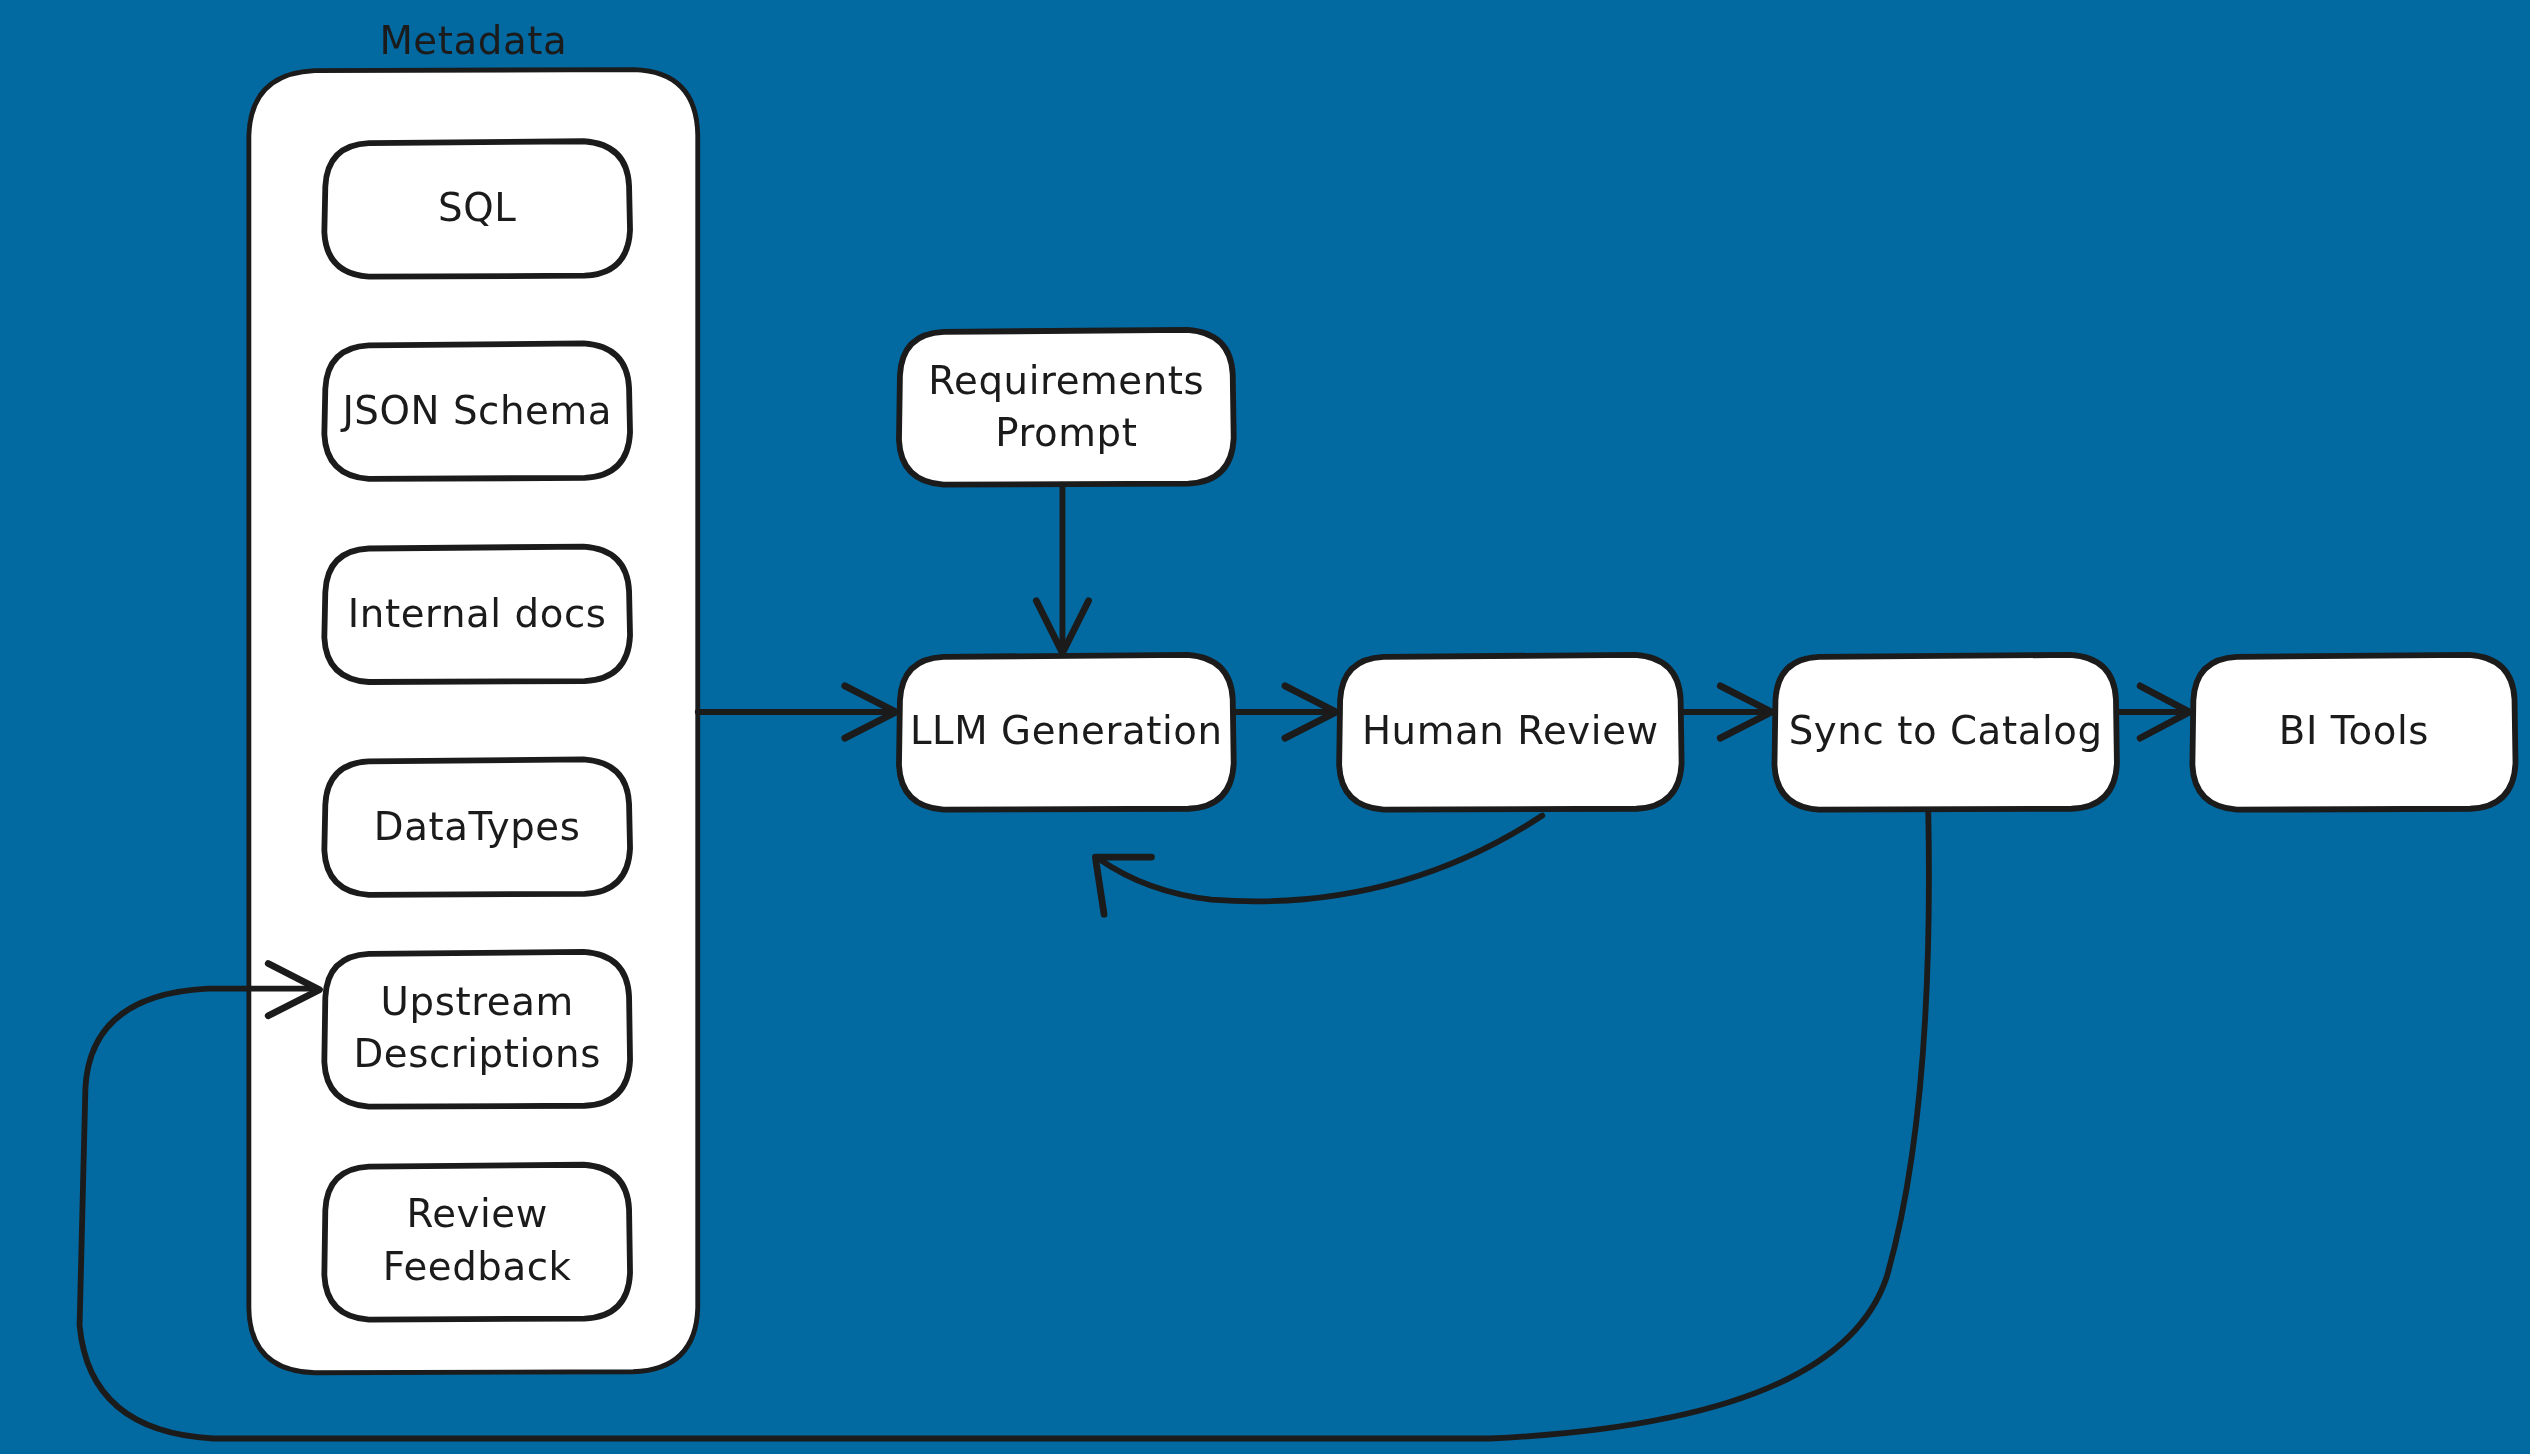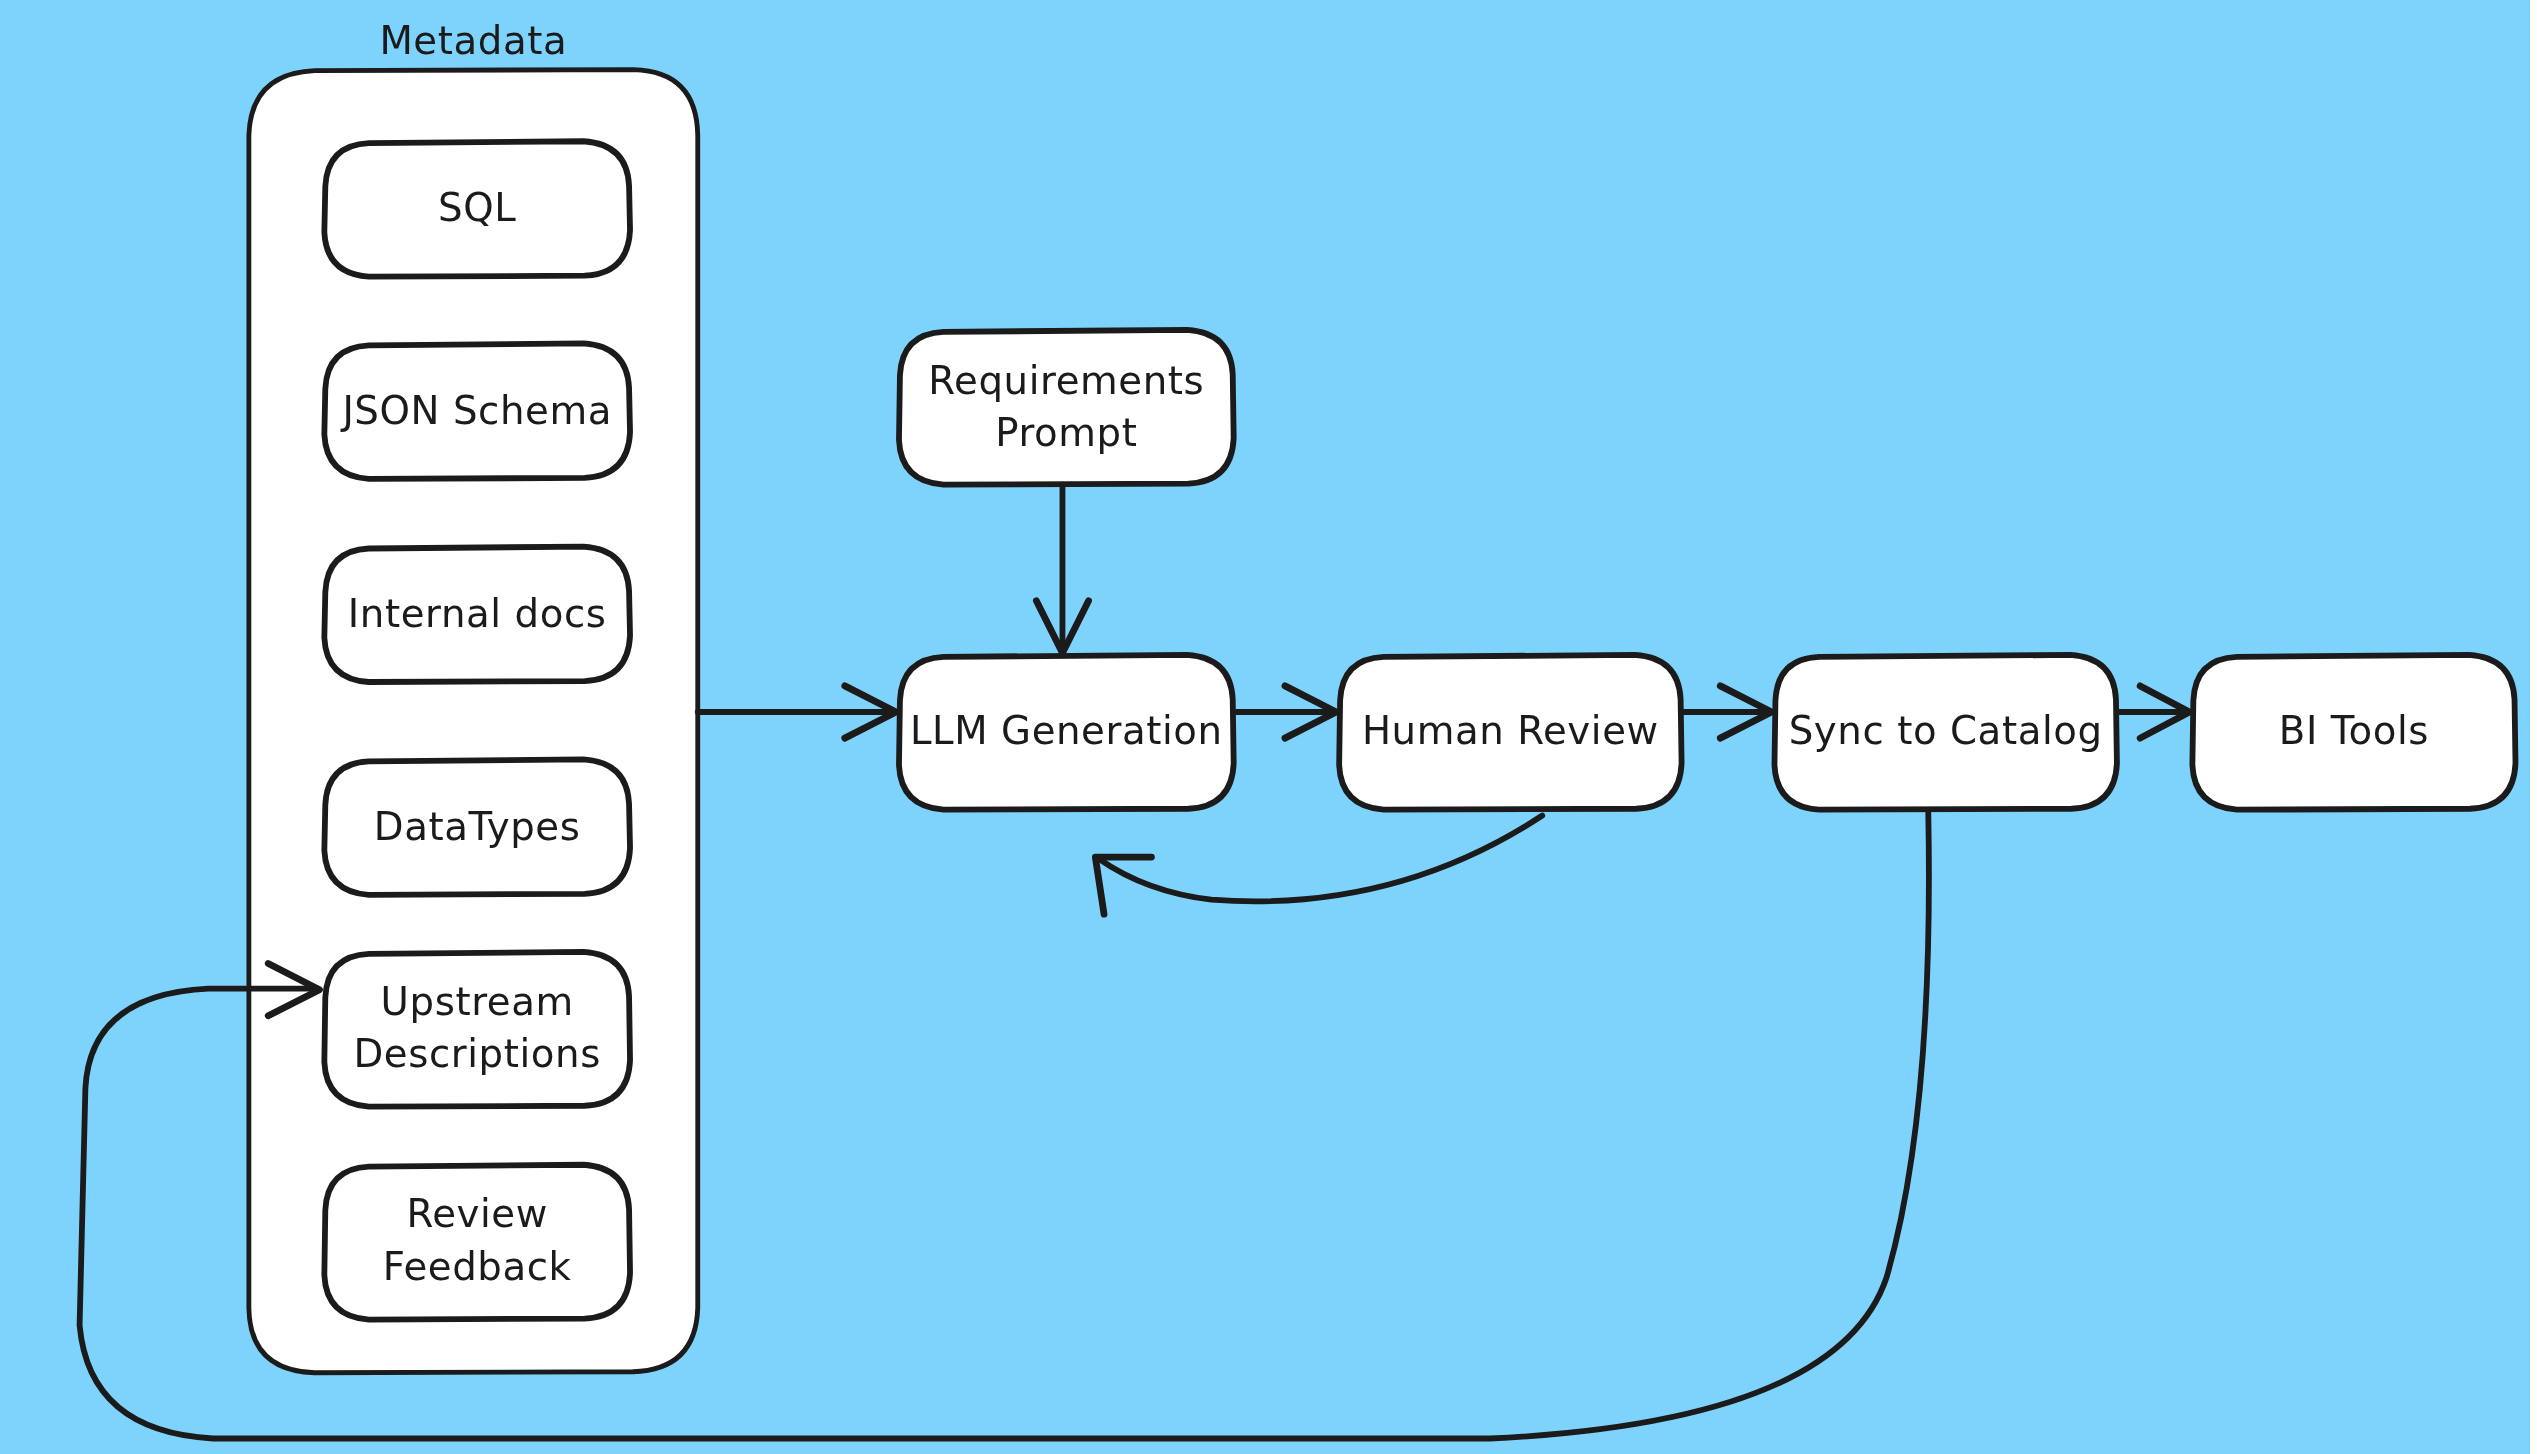--- a/index.html
+++ b/index.html
@@ -10,21 +10,21 @@
   body {
     width: 2538px;
     height: 1454px;
     font-family: "DejaVu Sans", sans-serif;
     overflow: hidden;
   }
   #diagram-root {
     position: relative;
     width: 2530px;
     height: 1454px;
-    background: #7dd3fc;
+    background: #0369a1;
   }
   svg#flow {
     position: absolute;
     top: 0;
     left: 0;
     width: 2538px;
     height: 1454px;
     display: block;
   }
   .node-shape {

